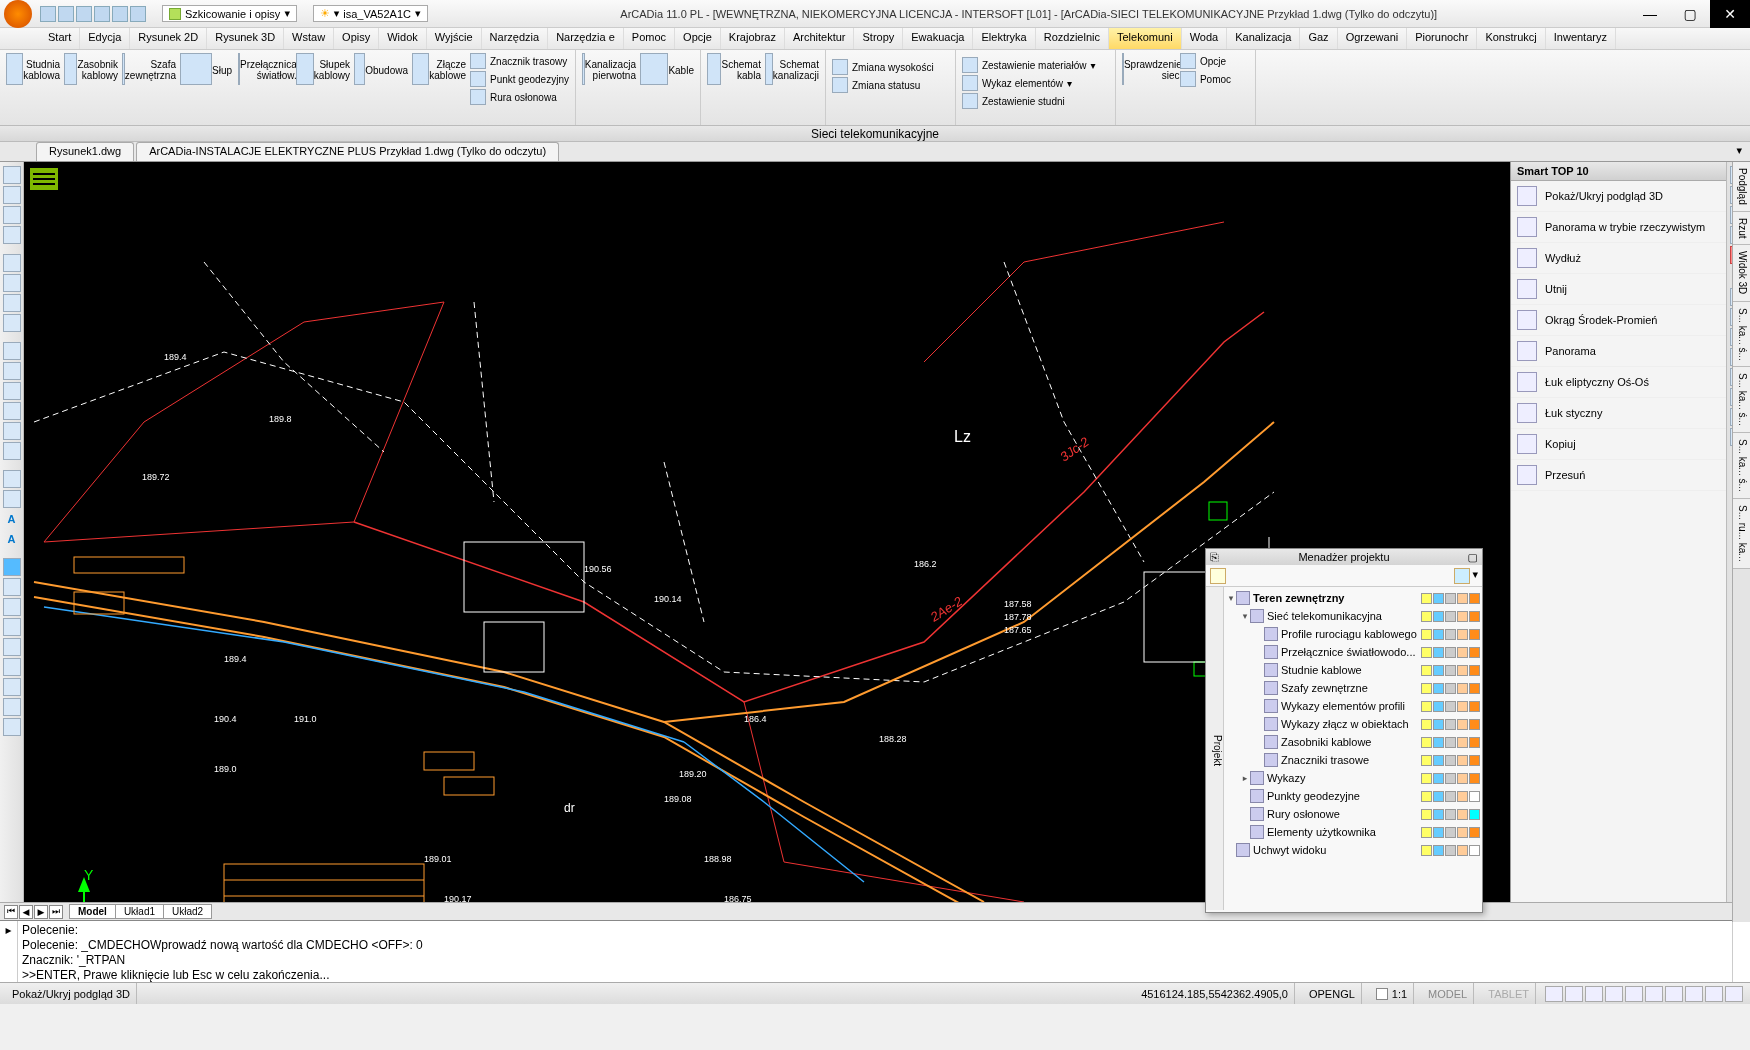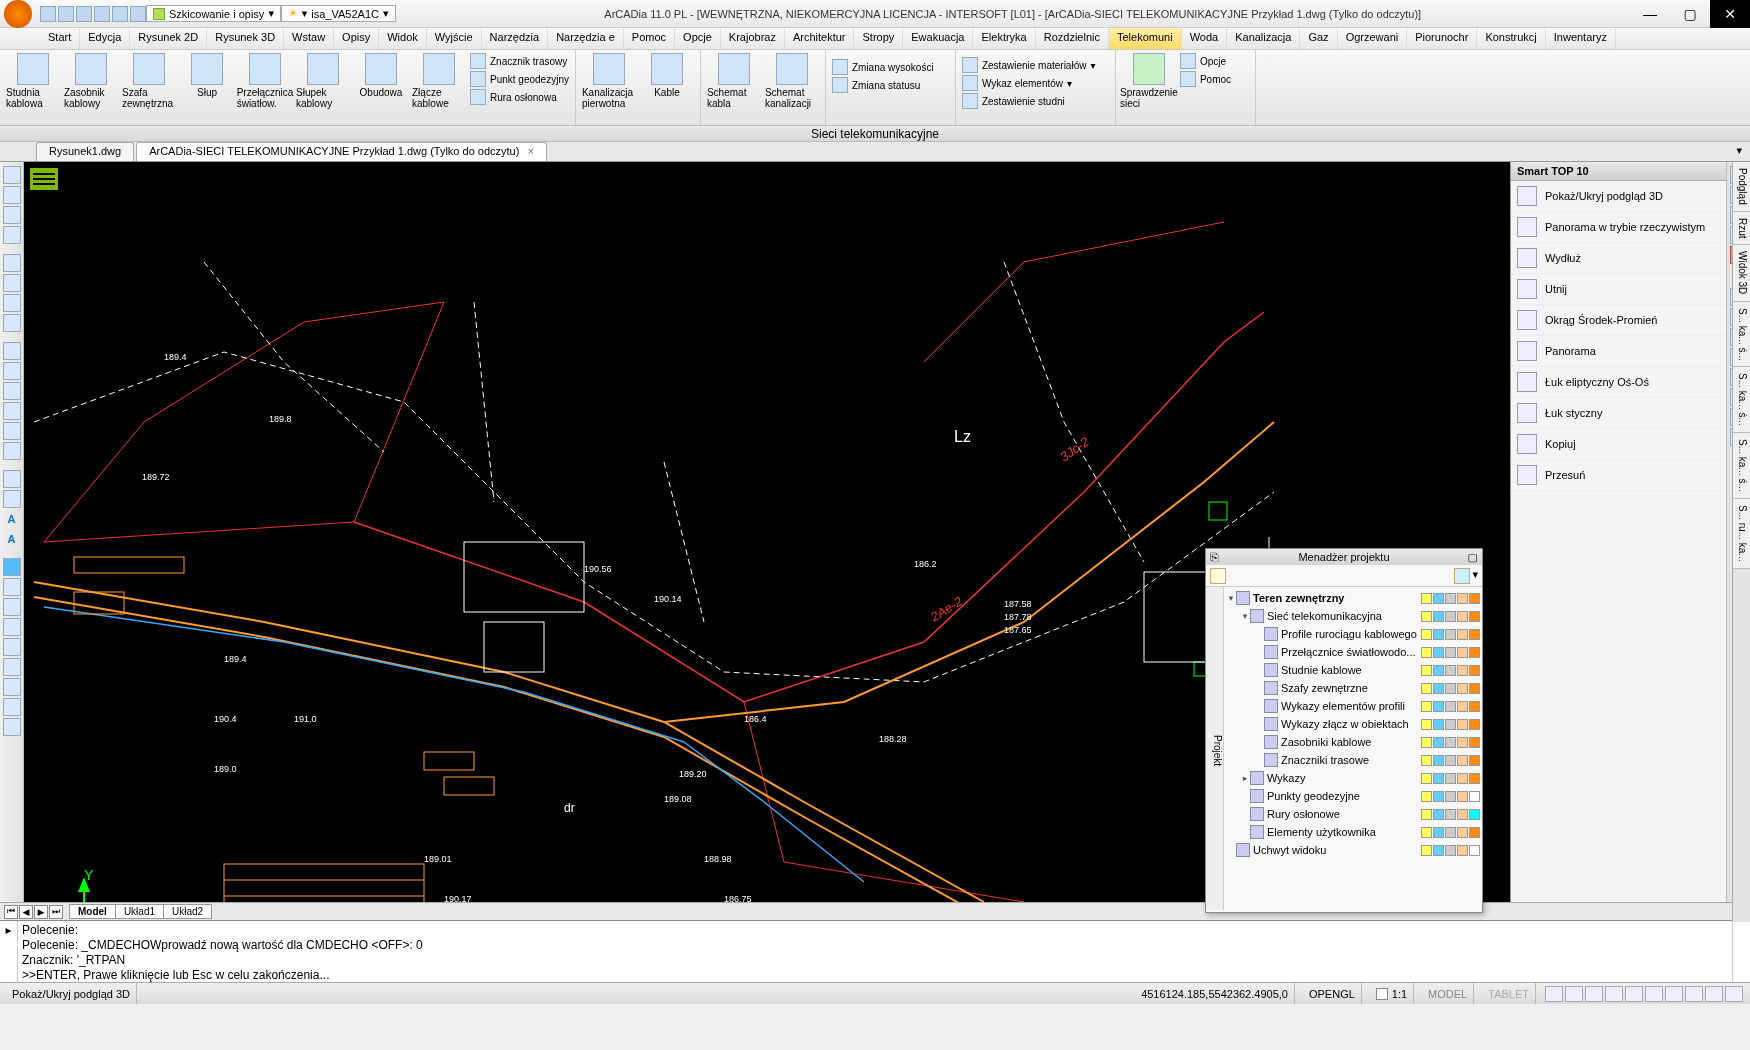--- a/index.html
+++ b/index.html
@@ -3,36 +3,36 @@
 <meta charset="utf-8">
 <style>
 * { margin: 0; padding: 0; box-sizing: border-box; font-family: Tahoma, Arial, sans-serif; }
 body { width: 1750px; height: 1050px; background: #f0f0f0; overflow: hidden; position: relative; }
 
 
 .titlebar { height: 28px; background: linear-gradient(#fafafa,#e8e8e8); border-bottom: 1px solid #ccc; display: flex; align-items: center; font-size: 11px; }
 .titlebar .logo { width: 28px; height: 28px; background: radial-gradient(circle,#ff8c00,#d34a00); border-radius: 50%; margin: 0 4px; }
 .titlebar .qat { display: flex; gap: 2px; margin-left: 4px; }
 .titlebar .qat span { width: 16px; height: 16px; background: #c0d8f0; border: 1px solid #8ab; display:inline-block; }
-.titlebar .status-pill { background:#fff; border:1px solid #aaa; padding:1px 6px; margin-left:0; font-size:11px; display:flex; align-items:center; gap:4px;}
+.titlebar .status-pill { background:#fff; border:1px solid #aaa; padding:1px 6px; margin-left:16px; font-size:11px; display:flex; align-items:center; gap:4px;}
 .titlebar .title-text { flex: 1; text-align: center; color: #333; font-size:11px; }
 .titlebar .winbtns { display: flex; }
 .titlebar .winbtns div { width: 40px; height: 28px; display:flex; align-items:center; justify-content:center; font-size:14px; }
 .titlebar .winbtns .close { background:#000; color:#fff; }
 
 
 .menubar { height: 22px; background: linear-gradient(#f8f8f8,#e8e8e8); border-bottom:1px solid #ccc; display:flex; font-size:11px; padding-left:40px; }
 .menubar .mitem { padding: 3px 8px; border-right:1px solid #ddd; cursor:default; }
 .menubar .mitem.active { background: linear-gradient(#fff2a8,#ffd966); }
 
 
 .ribbon { height: 76px; background: linear-gradient(#f8f8f8,#e4e4e4); border-bottom:1px solid #bbb; display:flex; font-size:10px; }
 .rgroup { border-right:1px solid #ccc; padding:3px 6px; display:flex; flex-direction:column; position:relative; }
 .rgroup .items { display:flex; gap:4px; flex:1; align-items:flex-start; }
-.rgroup .bigbtn { display:flex; flex-direction:column; align-items:center; width:54px; text-align:left; line-height:1.1; }
+.rgroup .bigbtn { display:flex; flex-direction:row; align-items:center; width:54px; text-align:right; line-height:1.1; }
 .rgroup .bigbtn .ico { width:32px; height:32px; background:#d0e4f8; border:1px solid #9ab; margin-bottom:2px; }
 .rgroup .smallcol { display:flex; flex-direction:column; gap:2px; }
 .rgroup .smallrow { display:flex; align-items:center; gap:4px; white-space:nowrap; }
 .rgroup .smallrow .sico { width:16px; height:16px; background:#d0e4f8; border:1px solid #9ab; }
 .ribbon-footer { height:16px; background:linear-gradient(#e8e8e8,#d8d8d8); border-bottom:1px solid #bbb; text-align:center; font-size:12px; line-height:16px; }
 
 
 .filetabs { height:20px; background:#e8e8e8; display:flex; font-size:11px; border-bottom:1px solid #999; padding-left:36px;}
 .filetab { padding:2px 12px; border:1px solid #aaa; border-bottom:none; background:#f4f4f4; margin-right:2px; border-radius:3px 3px 0 0;}
 .filetab.active { background:#fff; font-weight:normal; }
@@ -282,21 +282,21 @@
             <span>Pomoc</span>
           </div>
       </div>
     </div>
   </div>
 </div>
 <div class="ribbon-footer">Sieci telekomunikacyjne</div>
 
 <div class="filetabs">
   <div class="filetab"><span>Rysunek1.dwg</span></div>
-  <div class="filetab active"><span>ArCADia-SIECI TELEKOMUNIKACYJNE Przykład 1.dwg (Tylko do odczytu)</span><span class="x">×</span></div>
+  <div class="filetab"><span>ArCADia-INSTALACJE ELEKTRYCZNE PLUS Przykład 1.dwg (Tylko do odczytu)</span></div>
   <div style="flex:1"></div>
   <div style="padding:2px 8px">▾</div>
 </div>
 
 <div class="main">
   <div class="lefttools">
     <div class="t"></div>
     <div class="t"></div>
     <div class="t"></div>
     <div class="t"></div>

